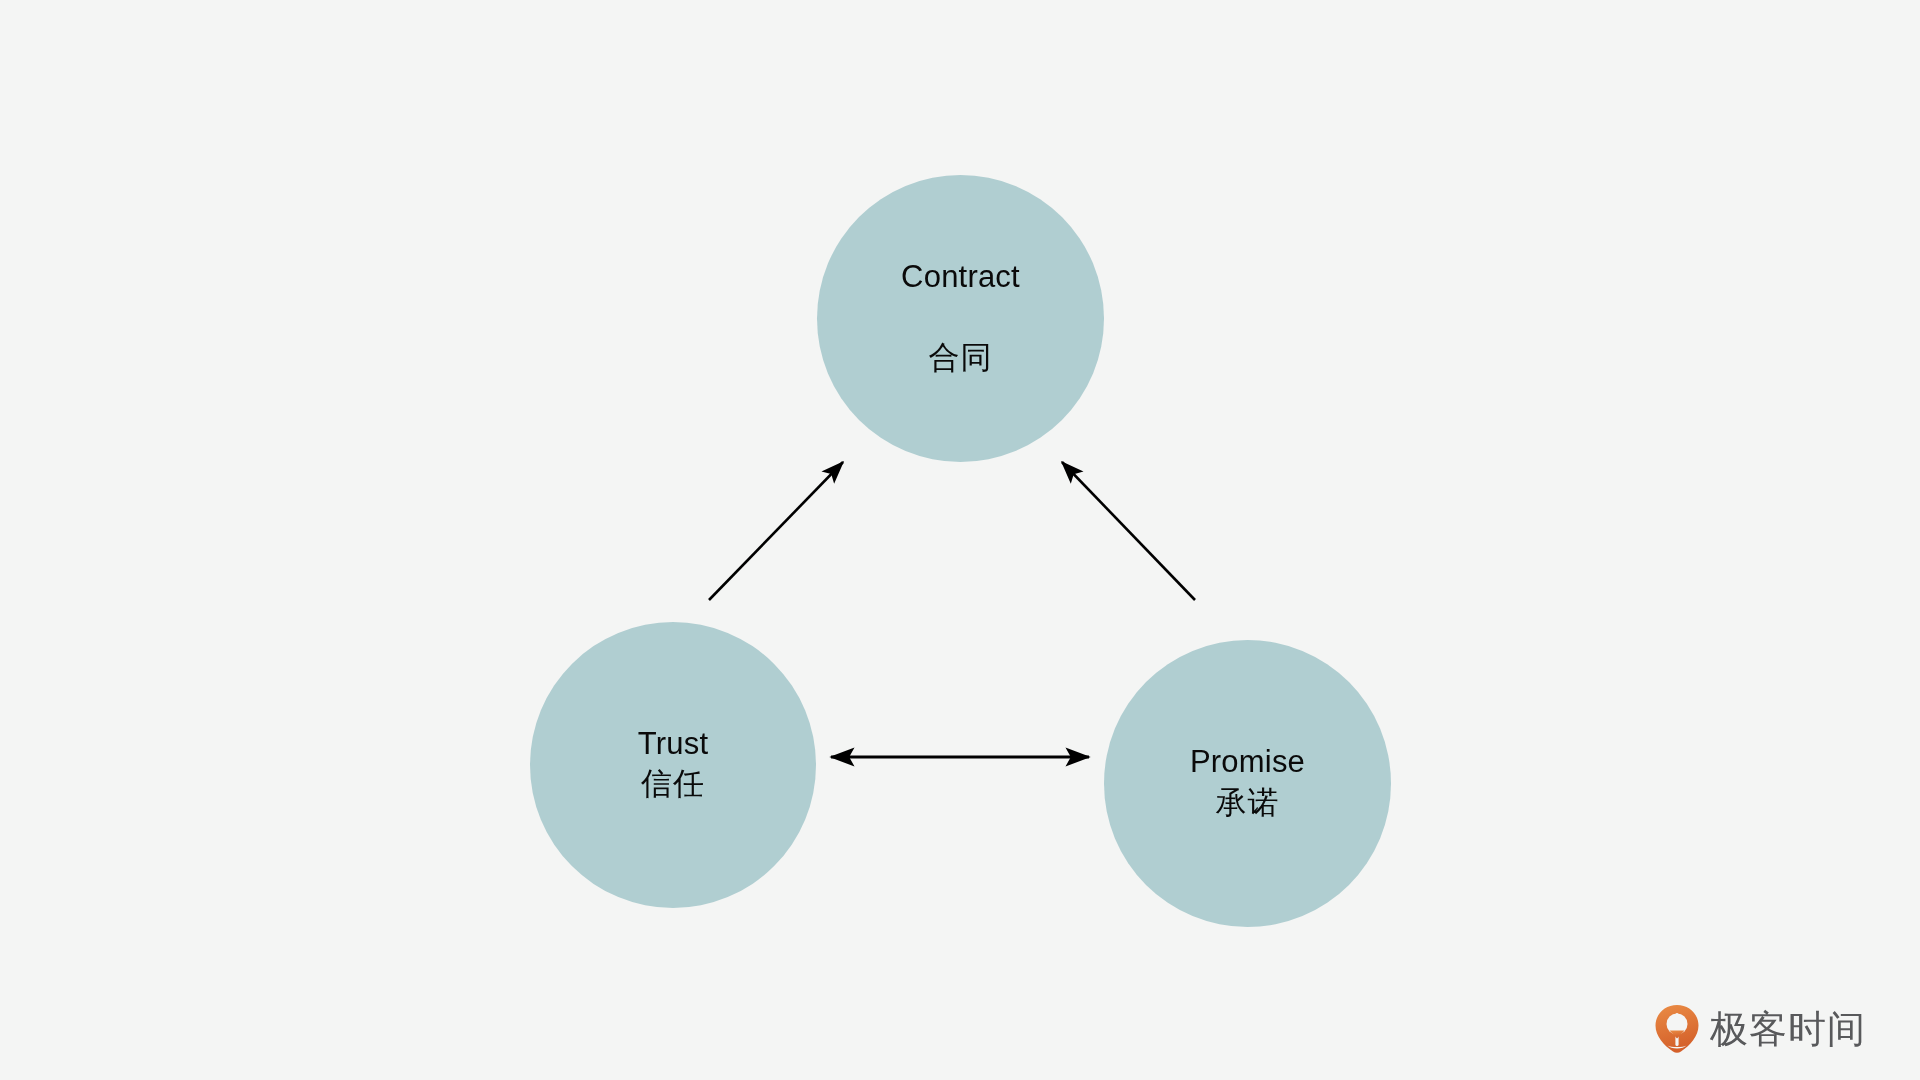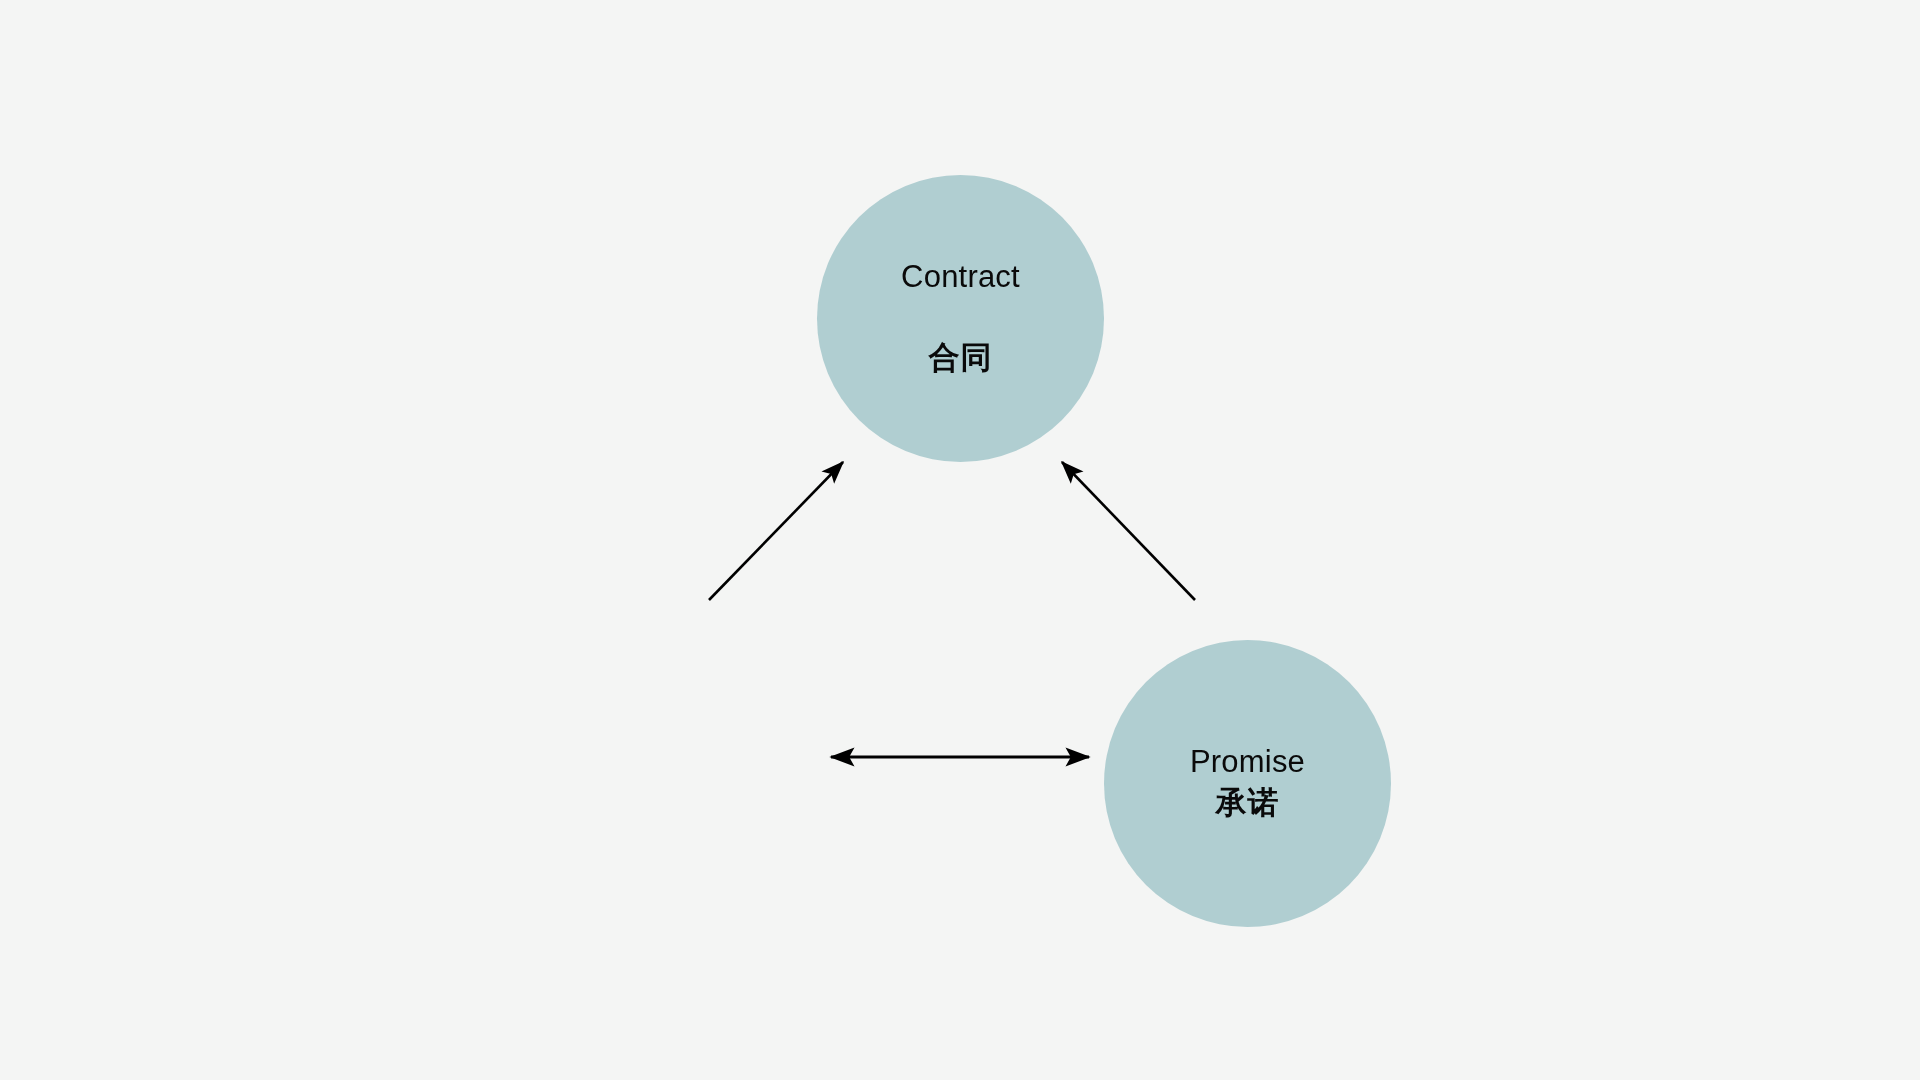--- a/index.html
+++ b/index.html
@@ -39,21 +39,21 @@
     color: #0a0a0a;
     font-weight: 400;
     letter-spacing: 0.2px;
     white-space: nowrap;
   }
 
   .node-label-zh {
     font-size: 31px;
     line-height: 1.25;
     color: #0a0a0a;
-    font-weight: 700;
+    font-weight: 400;
     letter-spacing: 1px;
     white-space: nowrap;
     margin-top: 3px;
   }
 
   #node-contract {
     left: 817px;
     top: 175px;
     width: 287px;
     height: 287px;
@@ -117,20 +117,43 @@
     <line x1="1195" y1="600" x2="1062" y2="462" stroke="#000000" stroke-width="2.6" marker-end="url(#arrowhead-end)"></line>
 
     <line x1="831" y1="757" x2="1089" y2="757" stroke="#000000" stroke-width="2.8" marker-start="url(#arrowhead-start)" marker-end="url(#arrowhead-end)"></line>
   </svg>
 
   <div class="node" id="node-contract">
     <span class="node-label-en">Contract</span>
     <span class="node-label-zh">合同</span>
   </div>
 
+  <div class="node" id="node-trust">
+    <span class="node-label-en">Trust</span>
+    <span class="node-label-zh">信任</span>
+  </div>
 
   <div class="node" id="node-promise">
     <span class="node-label-en">Promise</span>
     <span class="node-label-zh">承诺</span>
   </div>
 
+  <div id="watermark">
+    <svg width="46" height="50" viewBox="0 0 46 50" xmlns="http://www.w3.org/2000/svg">
+      <defs>
+        <linearGradient id="pin-grad" x1="0" y1="0" x2="0.25" y2="1">
+          <stop offset="0%" stop-color="#ea8c45"></stop>
+          <stop offset="100%" stop-color="#d4602a"></stop>
+        </linearGradient>
+      </defs>
+      <path d="M23 1 C11 1 1.5 10 1.5 21.5 C1.5 32 10 41.5 19 47.5
+               C21.5 49.2 24.5 49.2 27 47.5 C36 41.5 44.5 32 44.5 21.5
+               C44.5 10 35 1 23 1 Z" fill="url(#pin-grad)"></path>
+      <circle cx="23" cy="20" r="10.5" fill="#f4f5f4"></circle>
+      <path d="M23 10.5 L23 40.5" stroke="#f4f5f4" stroke-width="3.2" stroke-linecap="round" fill="none"></path>
+      <path d="M15.5 26.5 L23 34.5 L30.5 26.5 Z" fill="url(#pin-grad)"></path>
+      <path d="M13.5 41.5 C17 45.5 29 45.5 32.5 41.5
+               C29 43.5 17 43.5 13.5 41.5 Z" fill="#f4f5f4"></path>
+    </svg>
+    <span id="watermark-text">极客时间</span>
+  </div>
 
 </div>
 
 </body></html>

